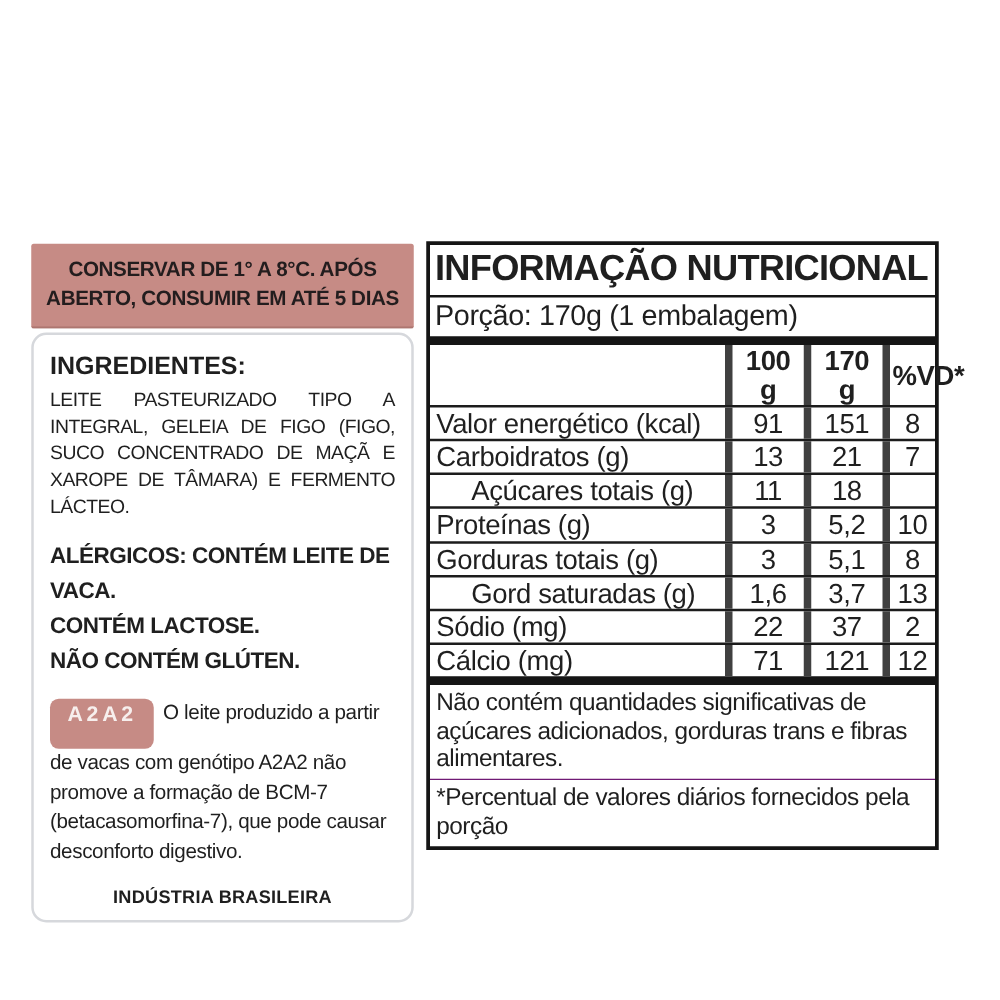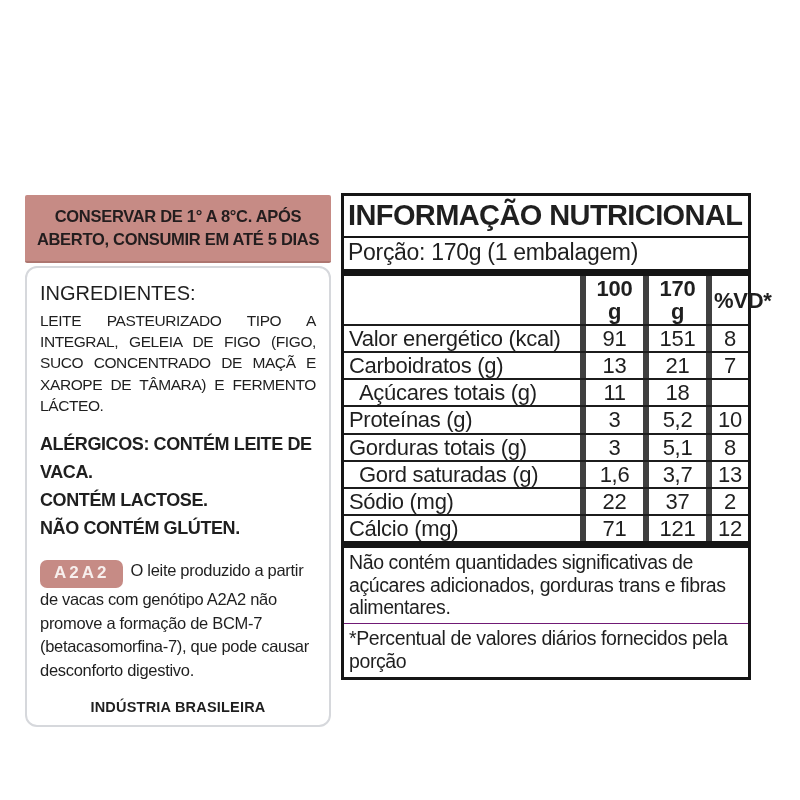--- a/index.html
+++ b/index.html
@@ -7,46 +7,46 @@
           font-family:"Liberation Sans", sans-serif;color:#1f1f1f;}
 
   
   .left-panel{position:absolute;left:25px;top:195px;width:306px;}
   .storage-banner{background:#c68b85;border-bottom:2px solid #ad7670;border-radius:2px;
                   color:#231d1e;font-weight:bold;text-align:center;
                   font-size:16.5px;line-height:1.38;letter-spacing:-0.3px;
                   padding:10px 6px;}
   .info-card{margin-top:3px;border:2px solid #d6d8dc;border-radius:12px;background:#fff;
              padding:12px 13px 10px 13px;min-height:330px;box-sizing:border-box;}
-  .ingredients-title{font-weight:normal;font-size:20px;letter-spacing:0;margin:2px 0 5px 0;}
+  .ingredients-title{font-weight:bold;font-size:20px;letter-spacing:0;margin:2px 0 5px 0;}
   .ingredients-text{font-size:15.5px;line-height:1.38;letter-spacing:-0.4px;
                     text-align:justify;text-transform:uppercase;}
   .allergen-block{margin-top:15px;}
   .allergen-line{font-weight:bold;font-size:18px;line-height:1.55;letter-spacing:-0.4px;}
   .a2a2-para{margin-top:16px;font-size:16.5px;line-height:1.45;letter-spacing:-0.3px;}
   .a2a2-badge{display:inline-block;background:#c68b85;color:#f7efed;font-weight:bold;
-              font-size:17px;letter-spacing:3px;padding:1px 14px 2px 14px;border-radius:7px;
+              font-size:17px;letter-spacing:3px;padding:1px 14px 14px 14px;border-radius:7px;
               margin-right:7px;vertical-align:-2px;}
   .origin-line{margin-top:16px;text-align:center;font-weight:bold;font-size:14.5px;
                letter-spacing:0.2px;}
 
   
   .nutri-table{position:absolute;left:341px;top:193px;width:410px;box-sizing:border-box;
                border:3px solid #151515;background:#fff;}
   .t-title{font-weight:bold;font-size:29px;letter-spacing:-0.6px;padding:3px 4px 4px 4px;
            border-bottom:2px solid #151515;white-space:nowrap;}
   .t-serving{font-size:23px;padding:1px 4px 3px 4px;letter-spacing:-0.3px;}
   .t-thickbar{height:7px;background:#151515;}
   .t-grid{width:100%;}
   .trow{display:grid;grid-template-columns:236px 63px 63px 1fr;align-items:center;
         min-height:25px;border-top:2px solid #1c1c1c;}
   .trow.header{border-top:none;font-weight:bold;}
   .cell{font-size:22px;letter-spacing:-0.3px;line-height:1.05;padding:1px 2px;}
   .cell.label{padding-left:5px;}
-  .trow.indent .cell.label{padding-left:15px;}
+  .trow.indent .cell.label{padding-left:33px;}
   .cell.num{text-align:center;}
   .cell.vline{border-left:6px solid #404040;align-self:stretch;display:flex;
               align-items:center;justify-content:center;}
   .cell.vline.empty{justify-content:center;}
   .t-note{font-size:19.5px;line-height:1.16;letter-spacing:-0.4px;padding:3px 5px 4px 5px;
           border-bottom:1px solid #701a75;}
   .t-footnote{font-size:19.5px;letter-spacing:-0.4px;padding:3px 5px 4px 5px;}
 </style>
 </head>
 <body>

